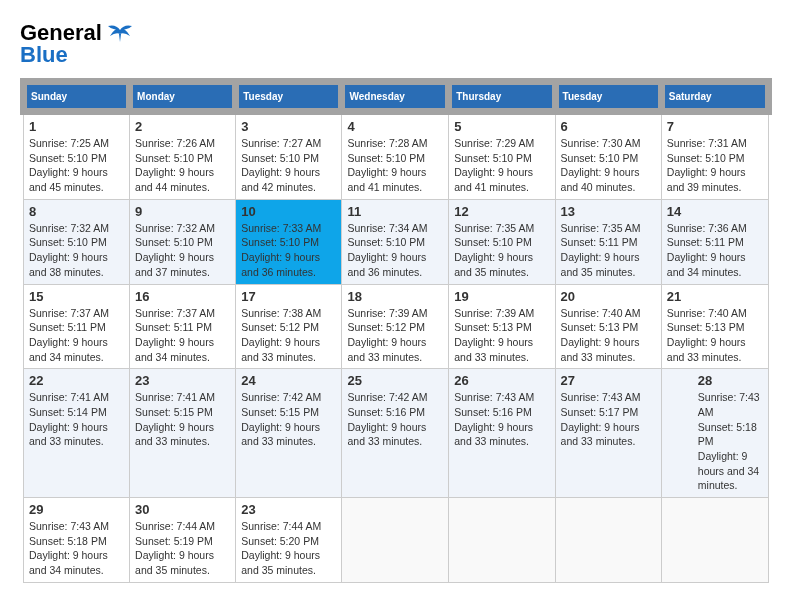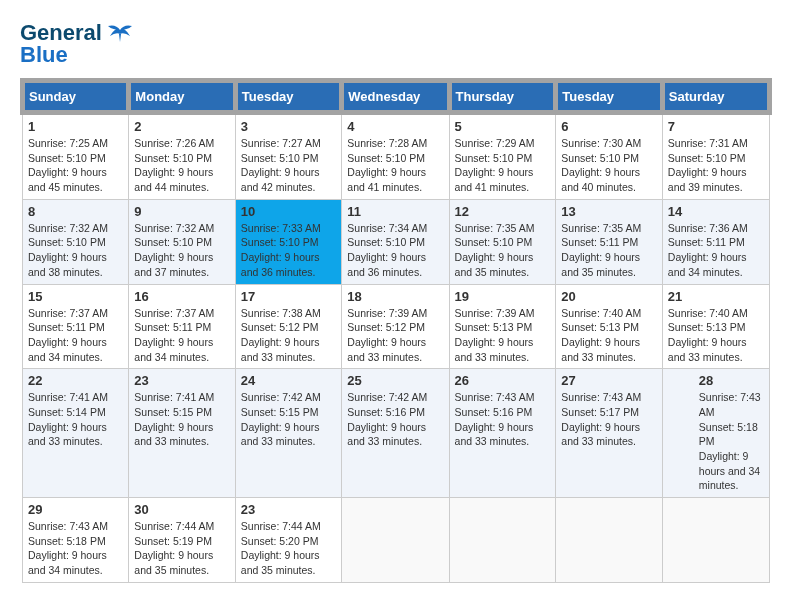--- a/index.html
+++ b/index.html
@@ -41,23 +41,23 @@
     .calendar-table {
       width: 100%;
       border-collapse: collapse;
       font-size: 11px;
     }
     .calendar-table th {
       background-color: #2a6db5;
       color: #fff;
       padding: 6px 4px;
       text-align: left;
-      font-size: 13px;
+      font-size: 10px;
       font-weight: bold;
-      border: 5px solid #a3a3a3;
+      border: 7px solid #a3a3a3;
     }
     .calendar-table td {
       border: 1px solid #ccc;
       padding: 4px 5px;
       vertical-align: top;
       width: 108px;
       min-height: 80px;
       background: #fff;
     }
     .calendar-table tr:nth-child(even) td {
@@ -78,21 +78,21 @@
     .empty-cell {
       background: #f9f9f9 !important;
     }
   </style>
 </head>
 <body>
 
 <div class="header-section">
   <div class="logo">
     <div class="logo-line">
-      <span style="font-size:22px;font-weight:bold;color:#0c4a6e;">General</span>
+      <span style="font-size:22px;font-weight:bold;color:#000000;">General</span>
       <svg width="28" height="22" viewBox="0 0 28 22">
         <path d="M14 8 Q18 2 26 4 Q22 8 18 7 Q22 10 24 14 Q18 10 14 12 Q10 10 4 14 Q6 10 10 7 Q6 8 2 4 Q10 2 14 8Z" fill="#1a6fc4"></path>
         <path d="M13 12 L14 20 L15 12" fill="#1a6fc4"></path>
       </svg>
     </div>
     <span style="font-size:22px;font-weight:bold;color:#1a6fc4;margin-top:-4px;">Blue</span>
   </div>
   <div class="title-section">
     <div class="main-title"></div>
     <div class="subtitle"></div>

